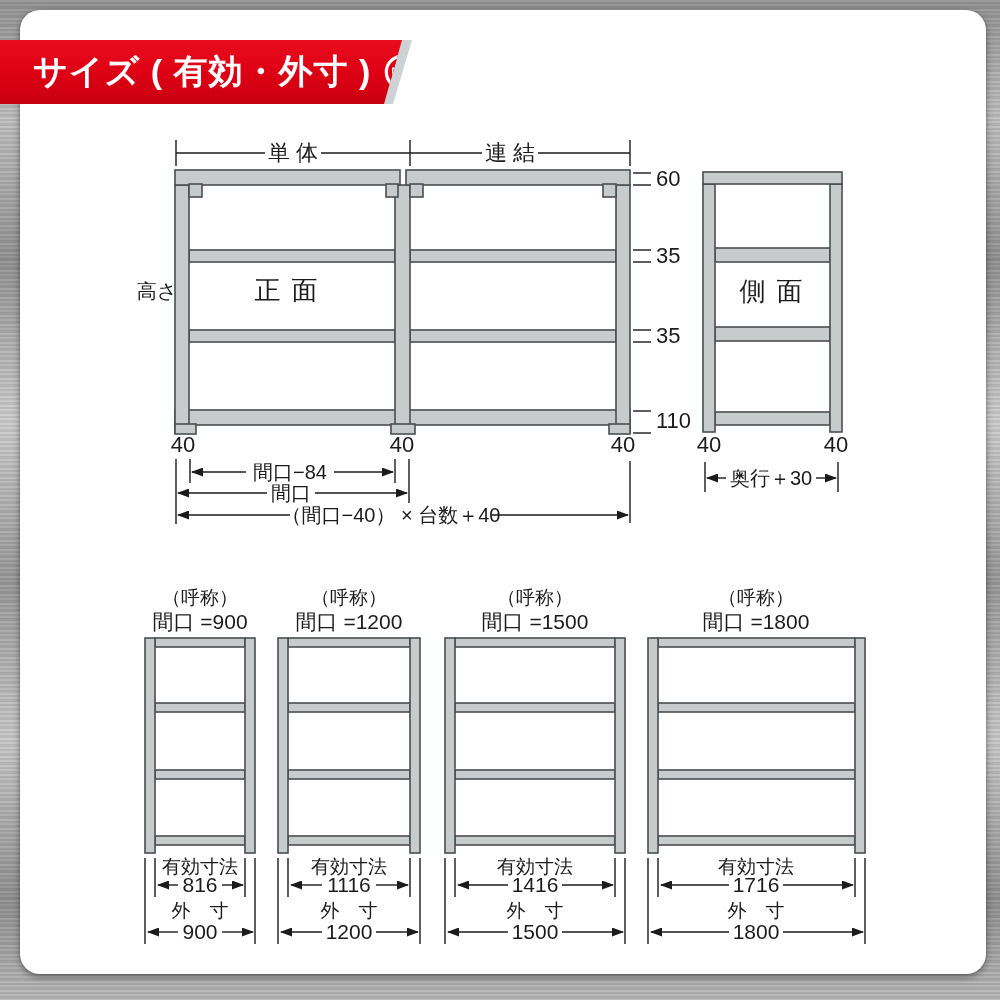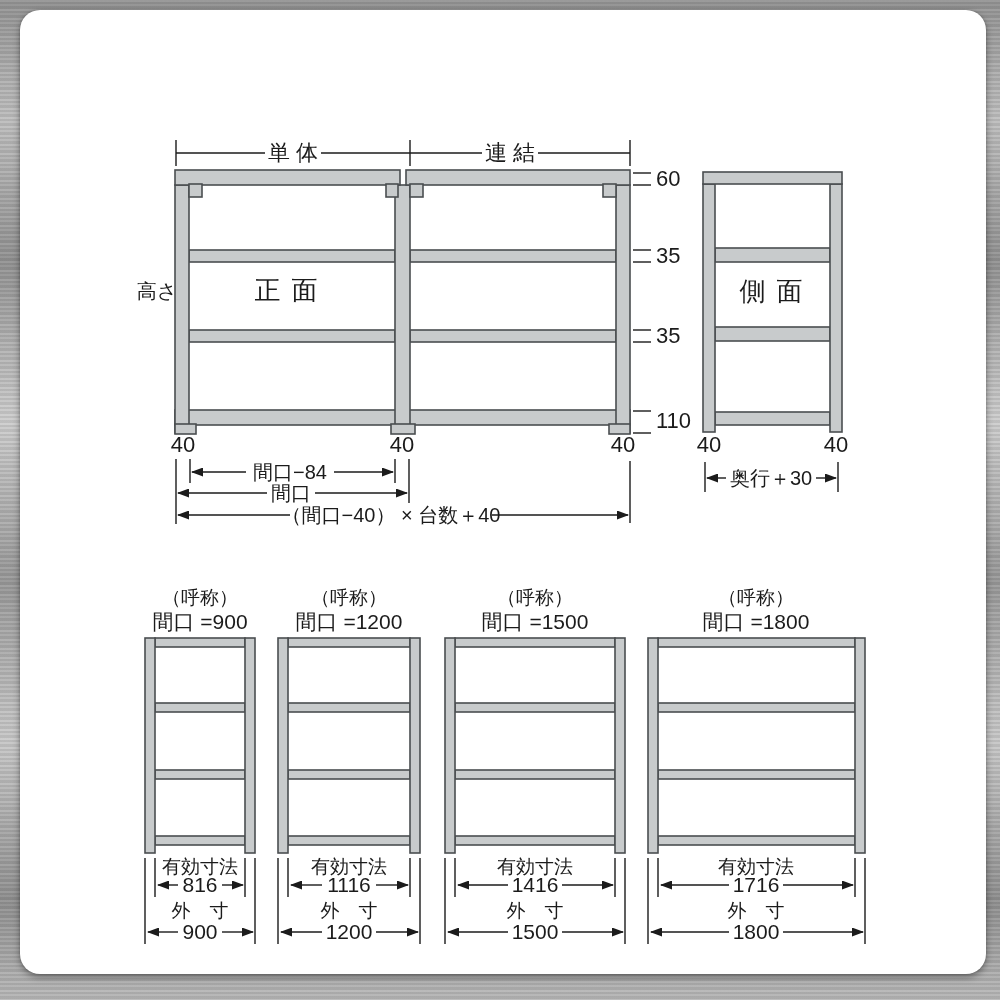--- a/index.html
+++ b/index.html
@@ -41,20 +41,31 @@
   .t19{font-size:19px;} .t21{font-size:21px;}
   .mid{text-anchor:middle;}
 </style>
 </head>
 <body>
 
 <div class="stage">
 
   <div class="panel"></div>
 
+  <div class="banner">
+    <div class="banner-shadow"></div>
+    <div class="banner-red">
+      <span class="banner-title">サイズ ( 有効・外寸 )</span>
+      <svg width="38" height="38" viewBox="0 0 40 40">
+        <circle cx="20" cy="20" r="16.5" fill="#e00013" stroke="#ffffff" stroke-width="3.4"></circle>
+        <path d="M20 9.5 V30.5 M9.5 20 H30.5" stroke="#ffffff" stroke-width="9.5" stroke-linecap="butt"></path>
+        <path d="M20 10.5 V29.5 M10.5 20 H29.5" stroke="#e00013" stroke-width="5" stroke-linecap="butt"></path>
+      </svg>
+    </div>
+  </div>
 
   <svg class="diagram" viewBox="0 0 1000 1000">
     <defs>
       <marker id="ah" markerUnits="userSpaceOnUse" markerWidth="12" markerHeight="9" refX="11" refY="4.5" orient="auto">
         <path d="M0,0 L12,4.5 L0,9 Z" fill="#1b1b1b"></path>
       </marker>
     </defs>
 
     <g>
 

